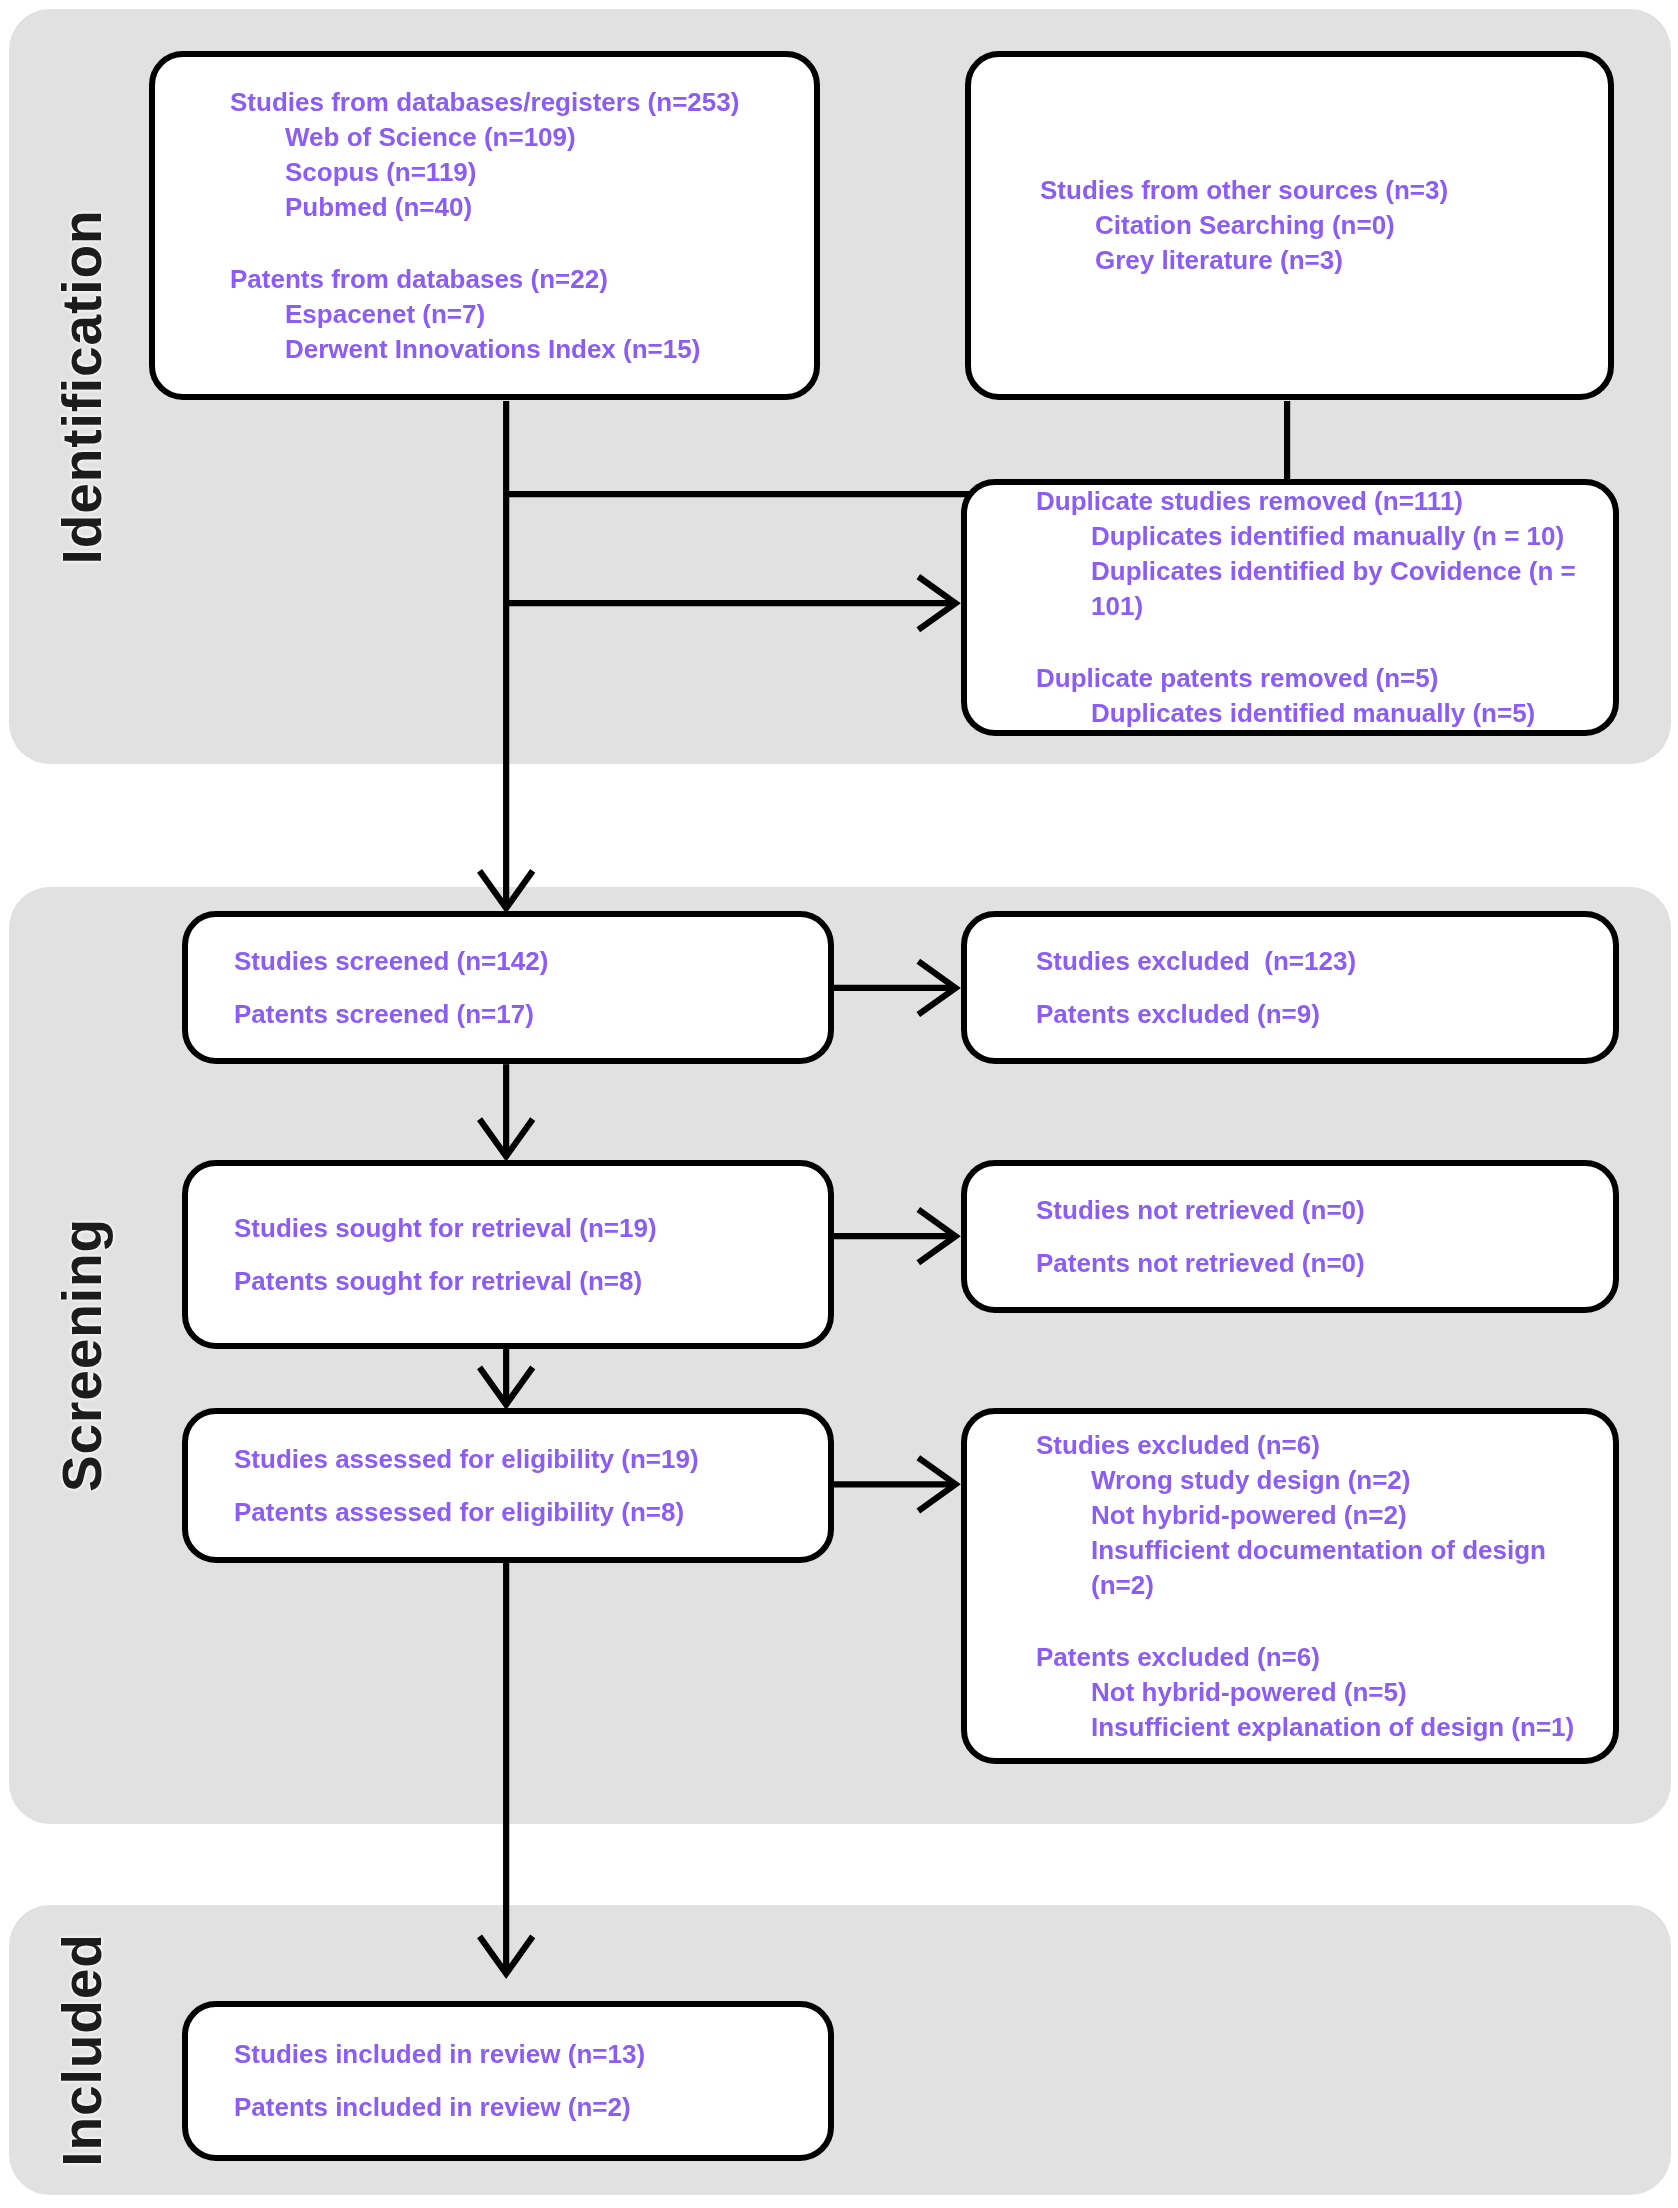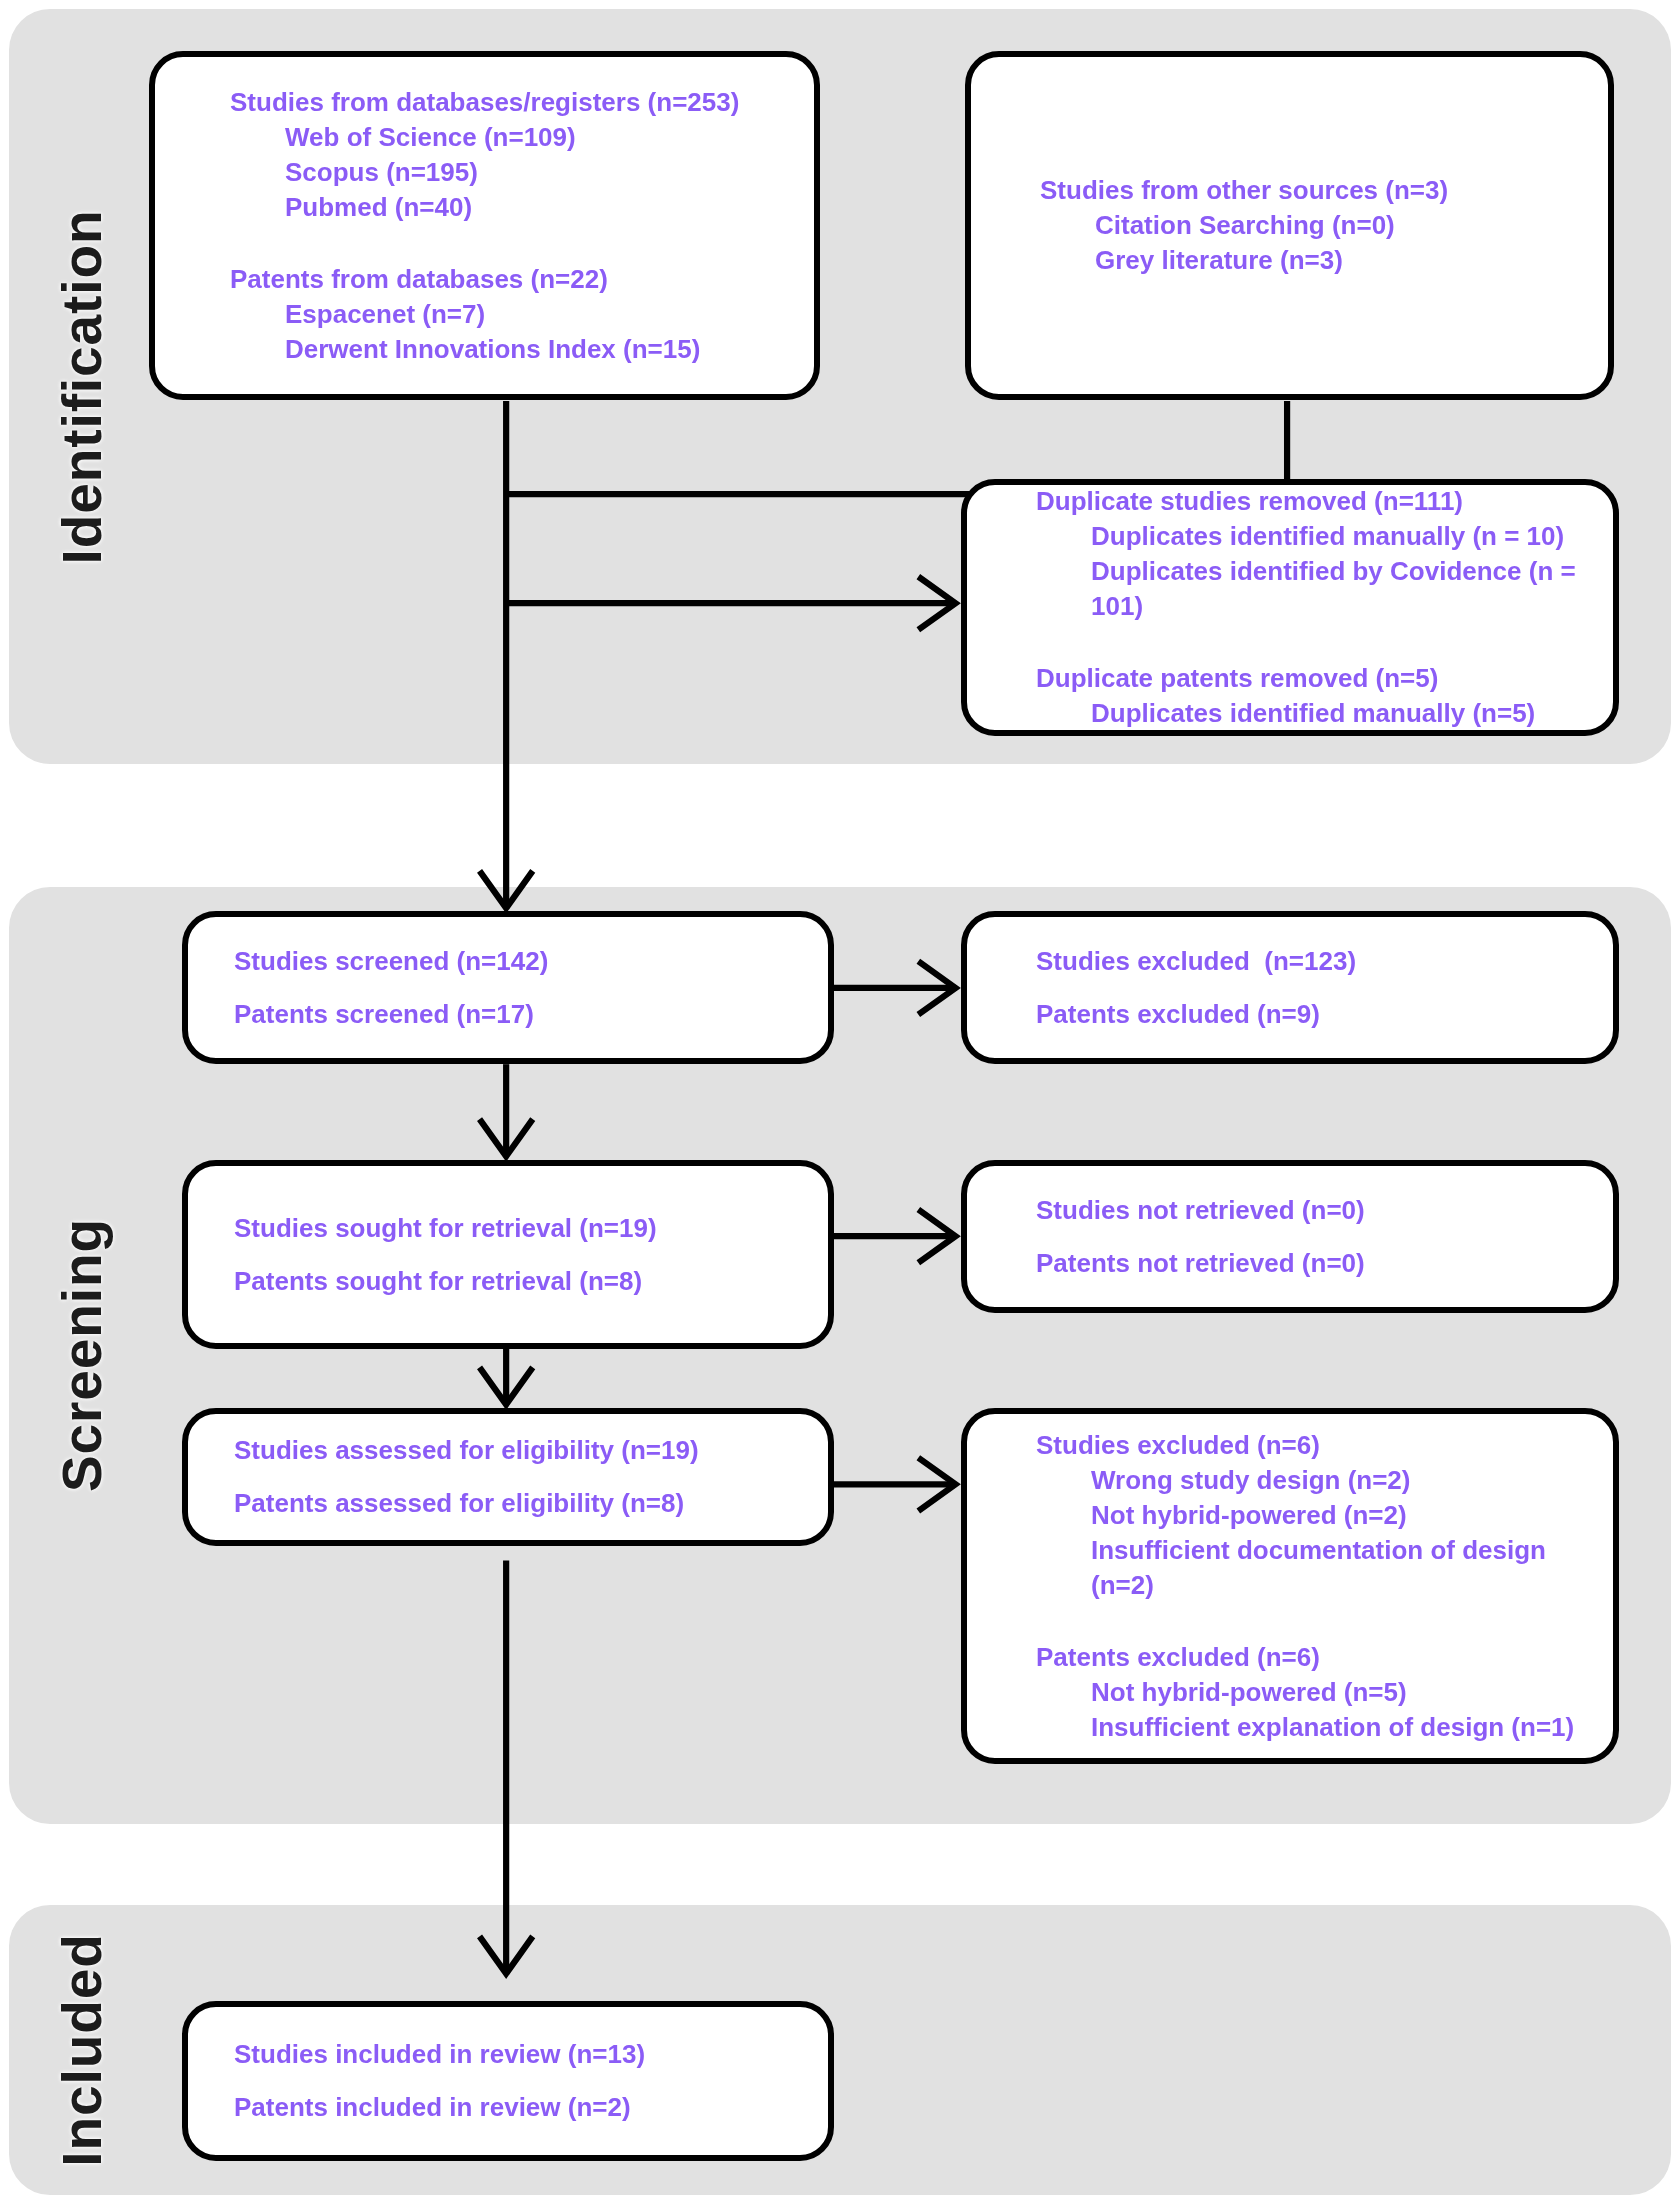--- a/index.html
+++ b/index.html
@@ -97,21 +97,21 @@
       <g>
         <line x1="571" y1="1760" x2="571" y2="2226"></line>
         <polyline points="541,2184 571,2226 601,2184"></polyline>
       </g>
     </g>
   </svg>
 
   <div class="fbox padA" style="left:149px; top:51px; width:671px; height:349px;">
     <div class="line">Studies from databases/registers (n=253)</div>
     <div class="line ind">Web of Science (n=109)</div>
-    <div class="line ind">Scopus (n=195)</div>
+    <div class="line ind">Scopus (n=119)</div>
     <div class="line ind">Pubmed (n=40)</div>
     <div class="line para">Patents from databases (n=22)</div>
     <div class="line ind">Espacenet (n=7)</div>
     <div class="line ind">Derwent Innovations Index (n=15)</div>
   </div>
 
   <div class="fbox padR" style="left:965px; top:51px; width:649px; height:349px;">
     <div class="line">Studies from other sources (n=3)</div>
     <div class="line ind">Citation Searching (n=0)</div>
     <div class="line ind">Grey literature (n=3)</div>
@@ -138,21 +138,21 @@
   <div class="fbox padL loose" style="left:182px; top:1160px; width:652px; height:189px;">
     <div class="line">Studies sought for retrieval (n=19)</div>
     <div class="line">Patents sought for retrieval (n=8)</div>
   </div>
 
   <div class="fbox padR loose" style="left:961px; top:1160px; width:658px; height:153px;">
     <div class="line">Studies not retrieved (n=0)</div>
     <div class="line">Patents not retrieved (n=0)</div>
   </div>
 
-  <div class="fbox padL loose" style="left:182px; top:1408px; width:652px; height:138px;">
+  <div class="fbox padL loose" style="left:182px; top:1408px; width:652px; height:155px;">
     <div class="line">Studies assessed for eligibility (n=19)</div>
     <div class="line">Patents assessed for eligibility (n=8)</div>
   </div>
 
   <div class="fbox padR" style="left:961px; top:1408px; width:658px; height:356px;">
     <div class="line">Studies excluded (n=6)</div>
     <div class="line ind">Wrong study design (n=2)</div>
     <div class="line ind">Not hybrid-powered (n=2)</div>
     <div class="line ind">Insufficient documentation of design (n=2)</div>
     <div class="line para">Patents excluded (n=6)</div>

